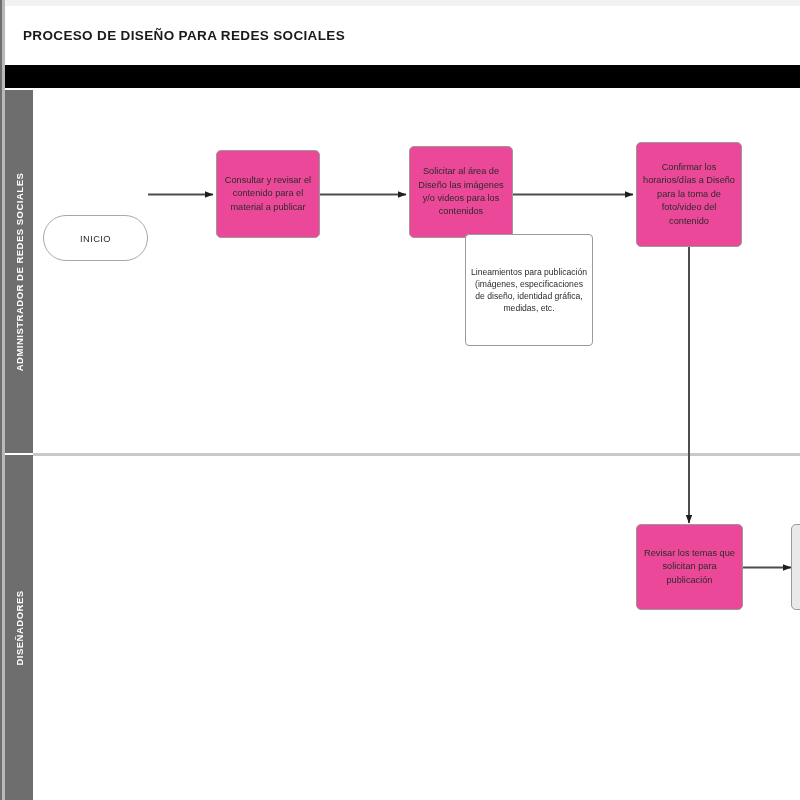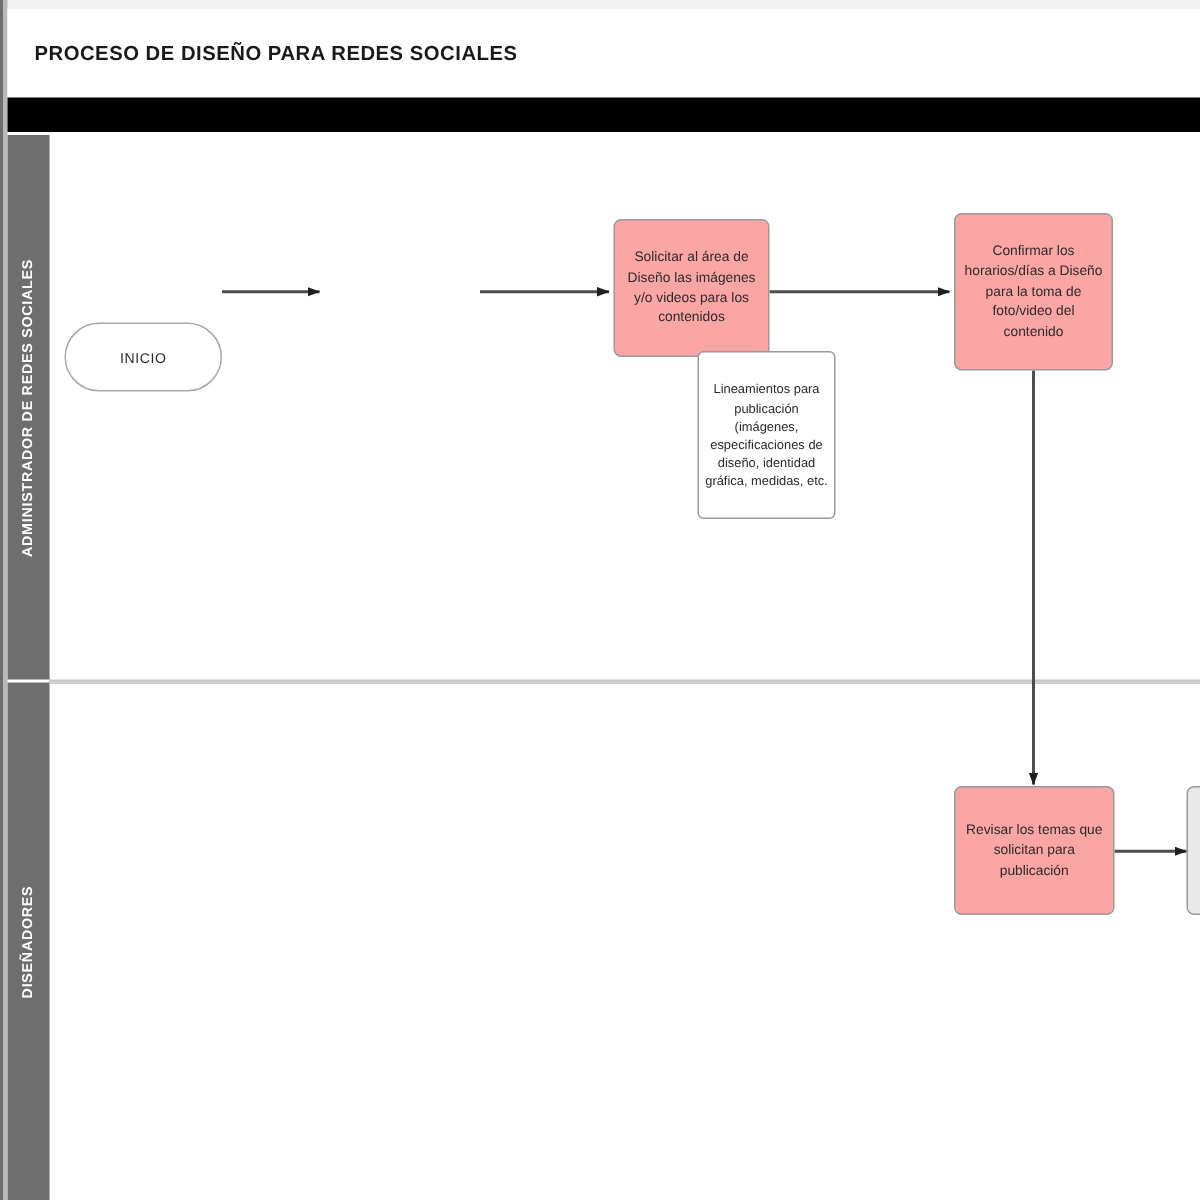--- a/index.html
+++ b/index.html
@@ -116,21 +116,21 @@
     position: absolute;
     left: 0; top: 0;
     width: 800px; height: 800px;
     pointer-events: none;
   }
 
   
   .node {
     position: absolute;
     box-sizing: border-box;
-    background: #fca5a5;
+    background: #ec4899;
     border: 1px solid #9a9a9a;
     border-radius: 5px;
     display: flex;
     align-items: center;
     justify-content: center;
     text-align: center;
     color: #2b2b2b;
     font-size: 9.2px;
     line-height: 1.45;
     padding: 3px 5px;
@@ -232,26 +232,29 @@
 
     <g>
       <line x1="743" y1="567.5" x2="791" y2="567.5" stroke="#4d4d4d" stroke-width="2" marker-end="url(#arrowhead)"></line>
     </g>
   </svg>
 
   <div class="terminator" style="left:43px; top:170px; width:105px; height:46px;margin-top:45px;">
     <span>INICIO</span>
   </div>
 
+  <div class="node" style="left:216px; top:150px; width:104px; height:88px;">
+    <span>Consultar y revisar el contenido para el material a publicar</span>
+  </div>
 
   <div class="node" style="left:409px; top:146px; width:104px; height:92px;">
     <span>Solicitar al área de Diseño las imágenes y/o videos para los contenidos</span>
   </div>
 
-  <div class="note" style="left:465px; top:234px; width:92px; height:112px;">
+  <div class="note" style="left:465px; top:234px; width:128px; height:112px;">
     <span>Lineamientos para publicación (imágenes, especificaciones de diseño, identidad gráfica, medidas, etc.</span>
   </div>
 
   <div class="node" style="left:636px; top:142px; width:106px; height:105px;justify-content:center;">
     <span>Confirmar los horarios/días a Diseño para la toma de foto/video del contenido</span>
   </div>
 
   <div class="node" style="left:636px; top:524px; width:107px; height:86px;">
     <span>Revisar los temas que solicitan para publicación</span>
   </div>

